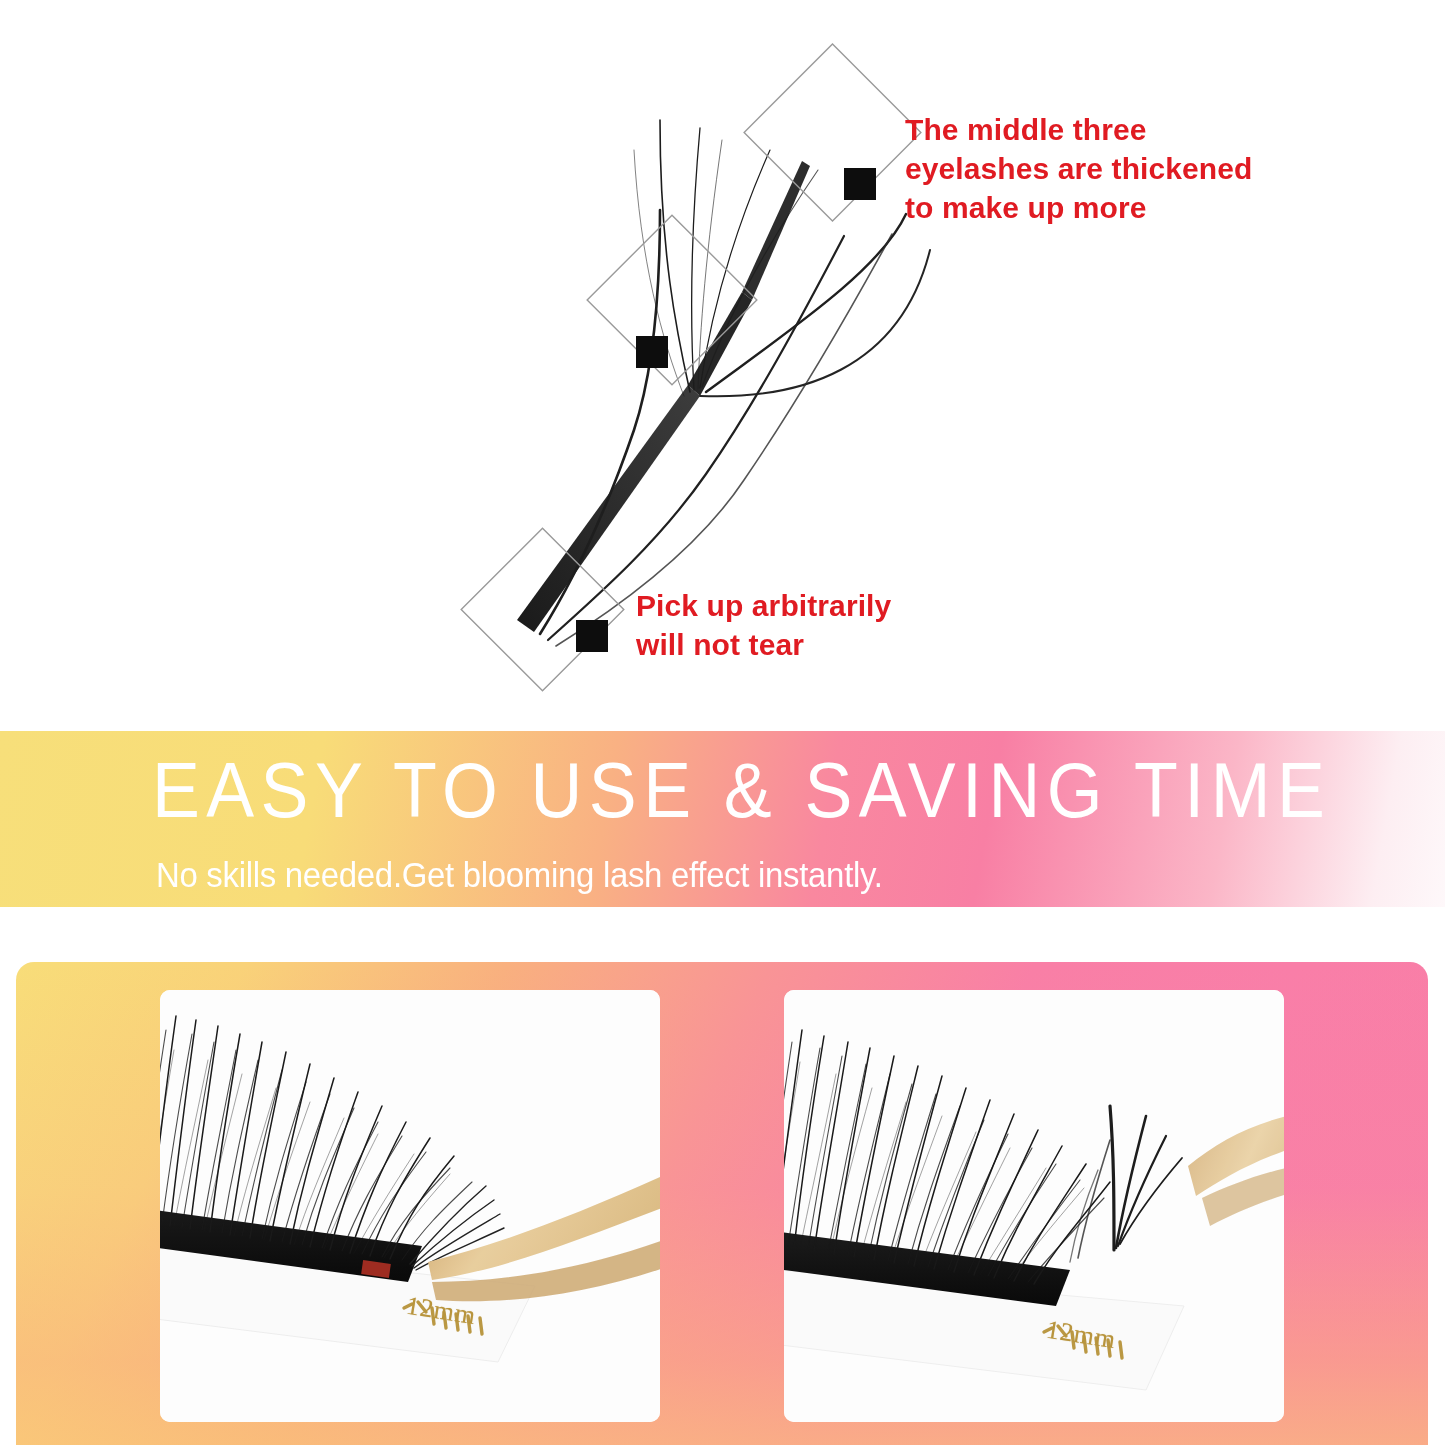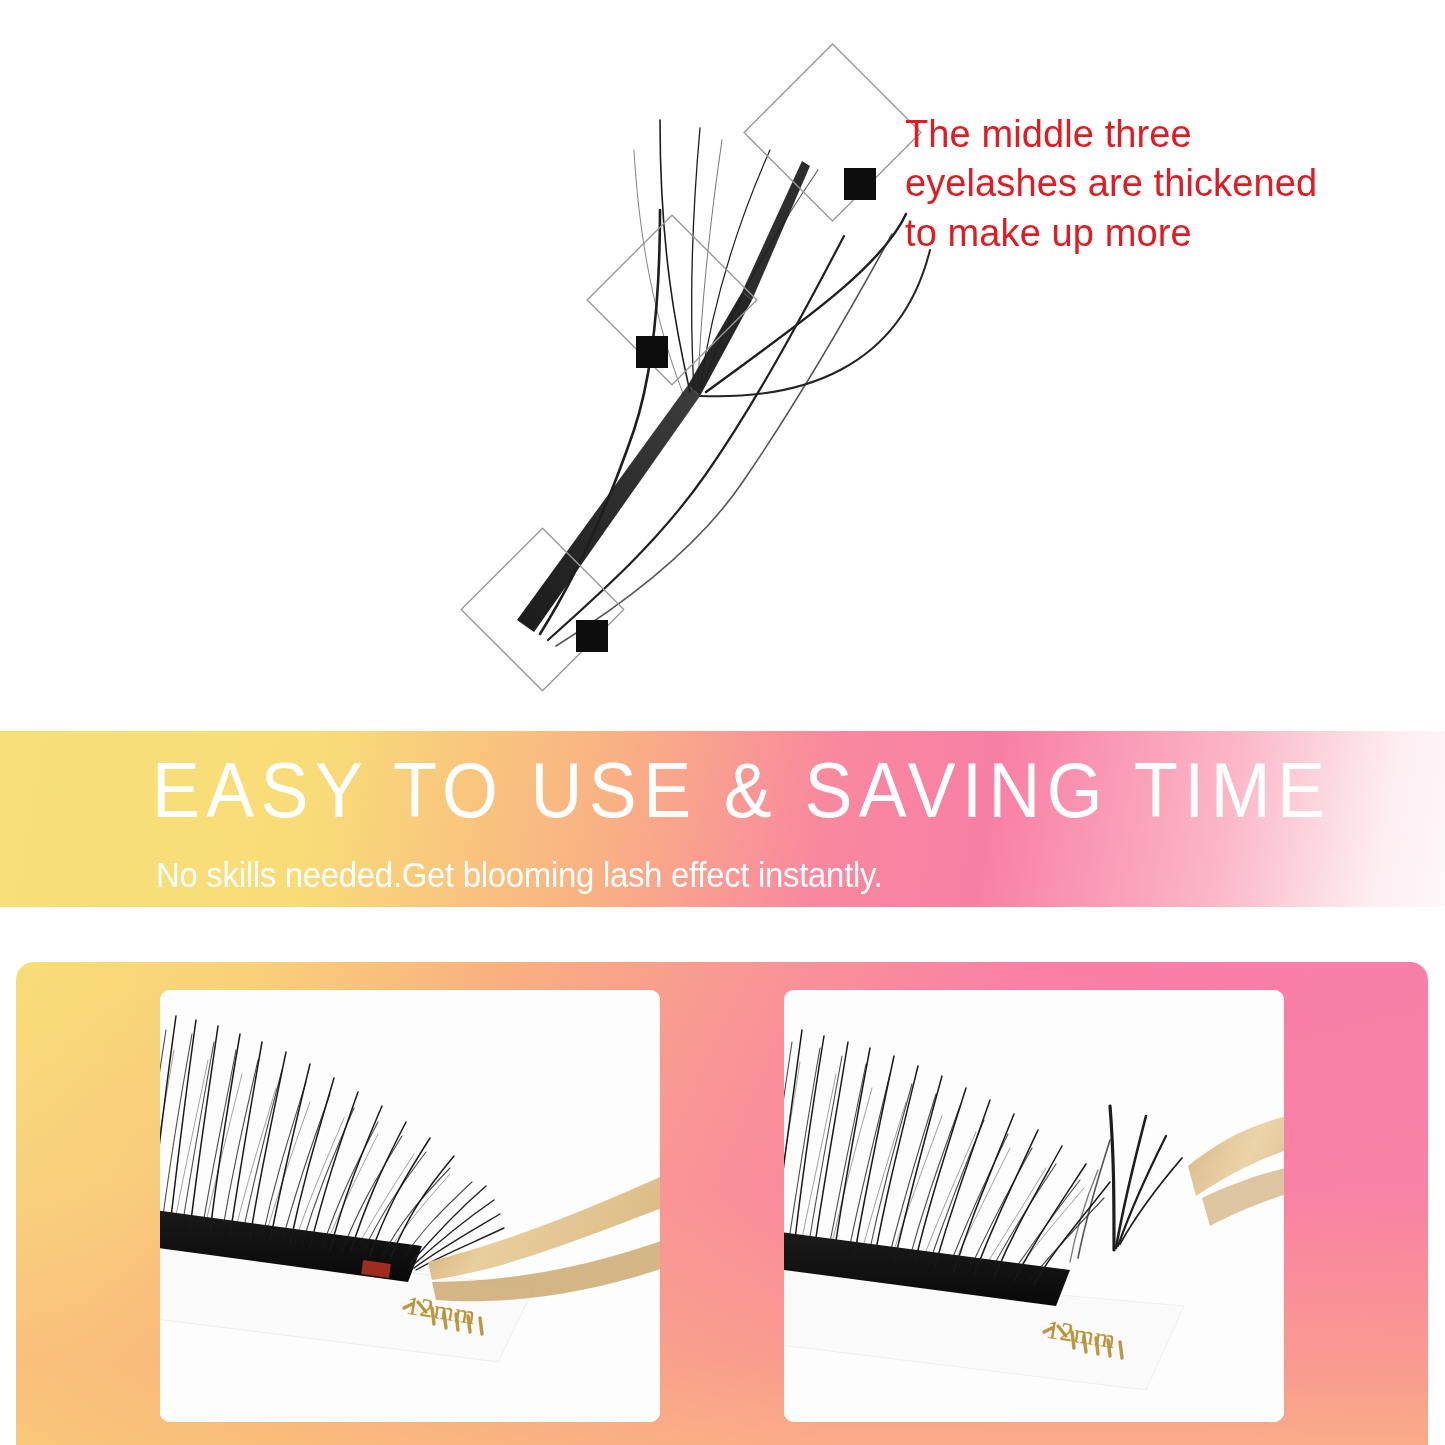--- a/index.html
+++ b/index.html
@@ -26,23 +26,23 @@
   #lash-illustration {
     position: absolute;
     left: 0; top: 0;
     width: 1445px;
     height: 731px;
   }
 
   .callout-text {
     position: absolute;
     color: #E01B22;
-    font-size: 38px;
+    font-size: 30px;
     line-height: 1.30;
-    font-weight: 400;
+    font-weight: 700;
     letter-spacing: 0.1px;
     white-space: pre-line;
   }
   #callout-top-right { left: 905px; top: 110px; width: 460px; }
   #callout-left      { left: 158px; top: 312px; width: 470px; }
   #callout-bottom    { left: 636px; top: 586px; width: 400px; }
 
   
   #banner-section {
     position: absolute;
@@ -184,20 +184,22 @@
     <rect x="844" y="168" width="32" height="32" fill="#0d0d0d"></rect>
     <rect x="636" y="336" width="32" height="32" fill="#0d0d0d"></rect>
     <rect x="576" y="620" width="32" height="32" fill="#0d0d0d"></rect>
   </svg>
 
   <div class="callout-text" id="callout-top-right">The middle three
 eyelashes are thickened
 to make up more</div>
 
 
+  <div class="callout-text" id="callout-bottom">Pick up arbitrarily
+will not tear</div>
 </div>
 
 <div id="banner-section">
   <div id="banner-title">EASY TO USE &amp; SAVING TIME</div>
   <div id="banner-subtitle">No skills needed.Get blooming lash effect instantly.</div>
 </div>
 
 <div id="photo-section">
 
   <div class="photo-card" id="photo-card-left">

